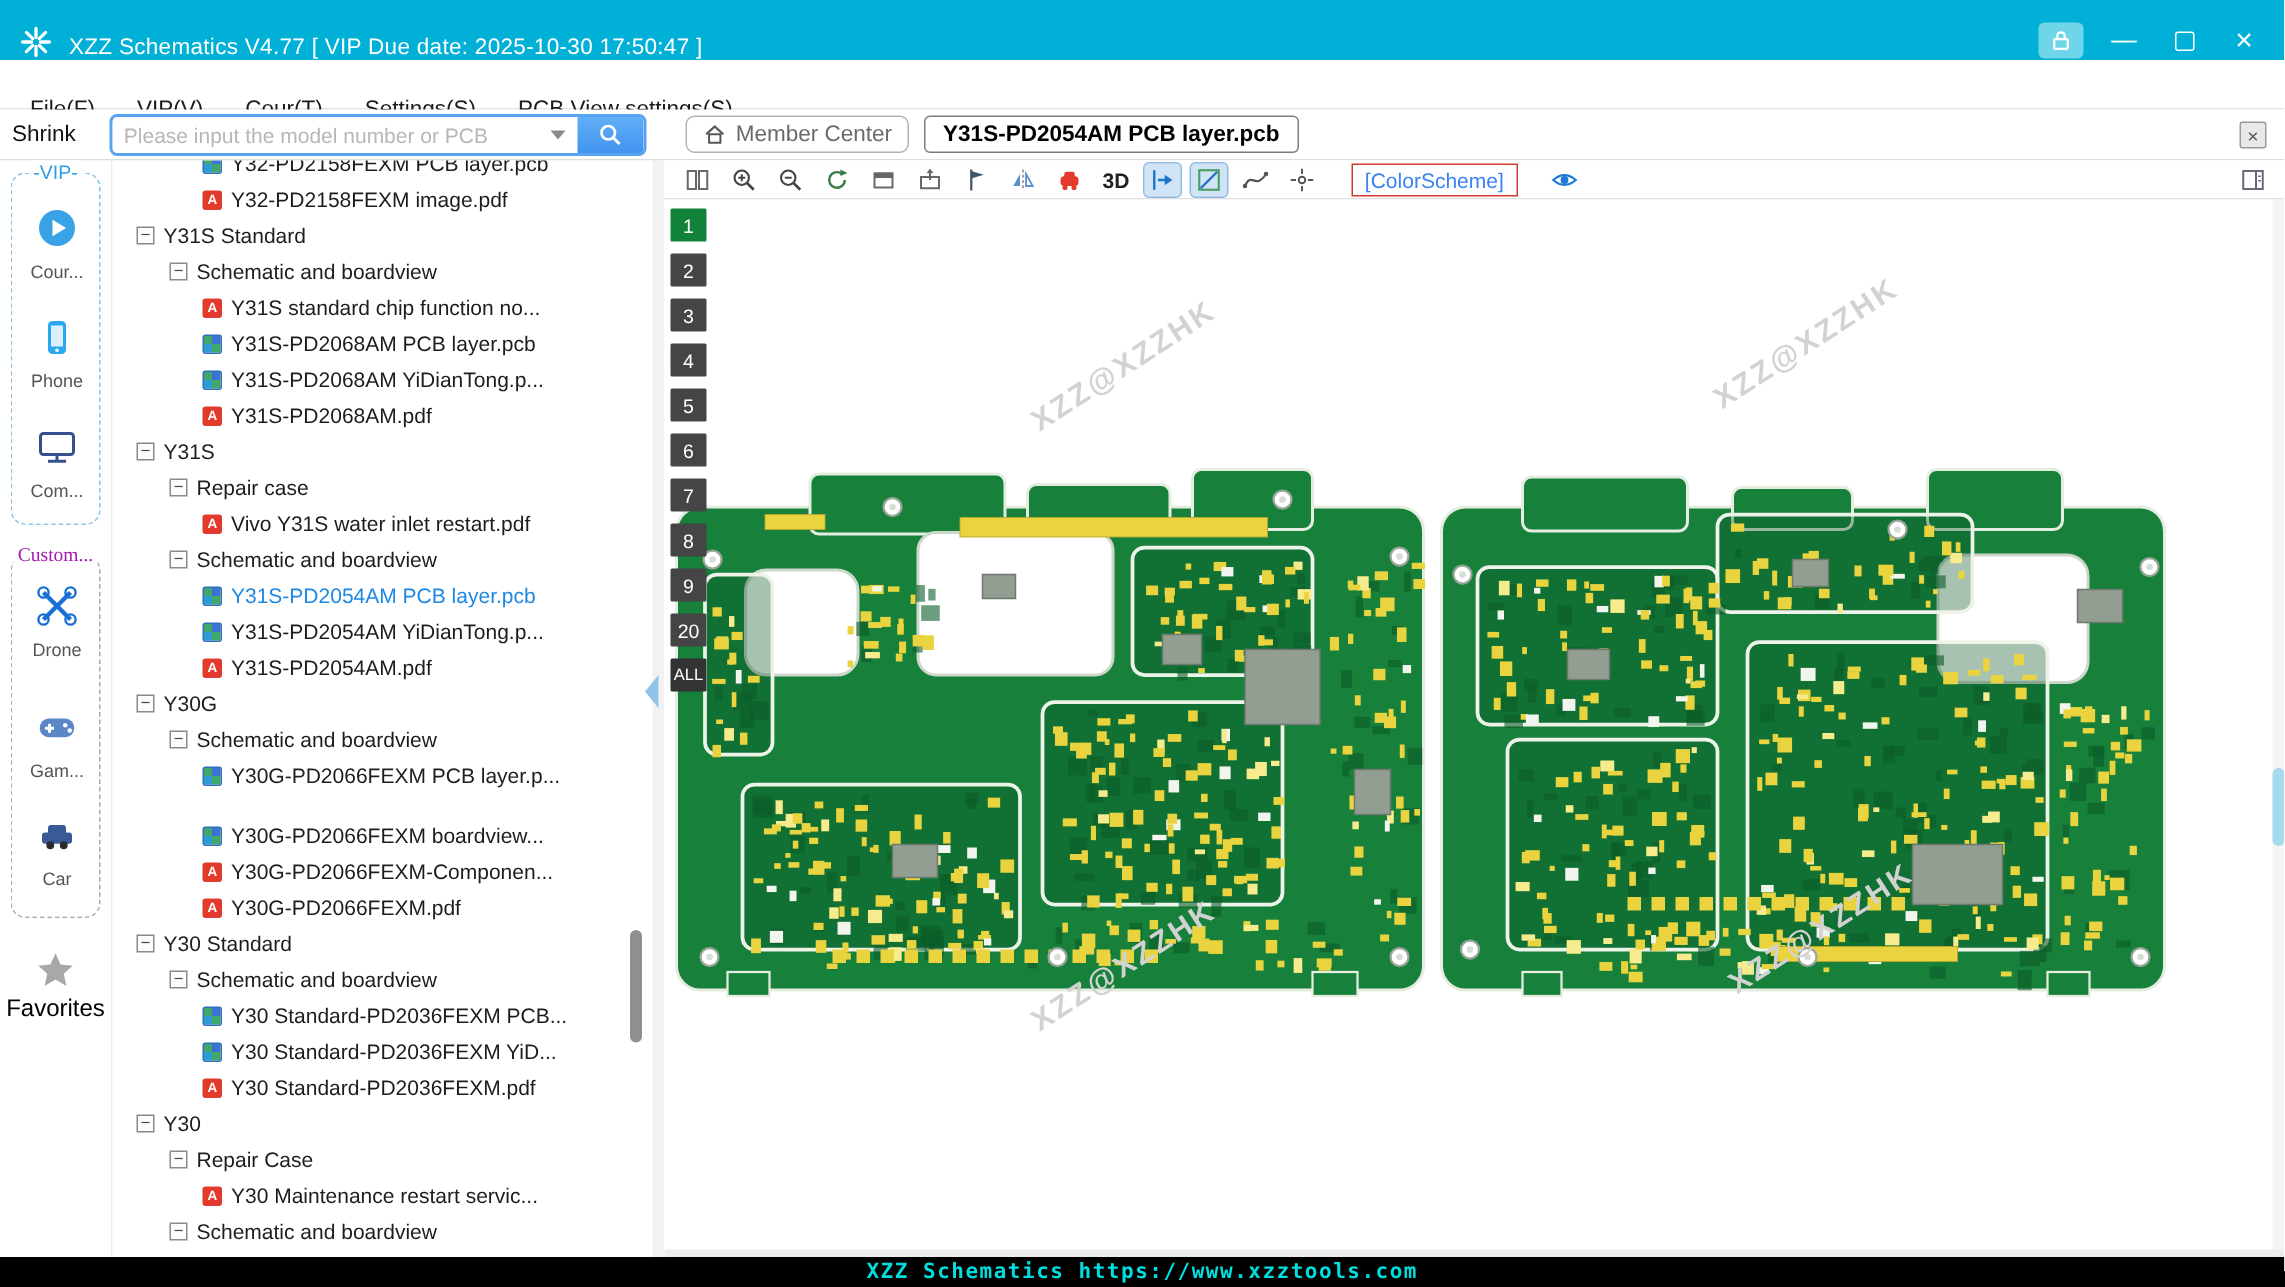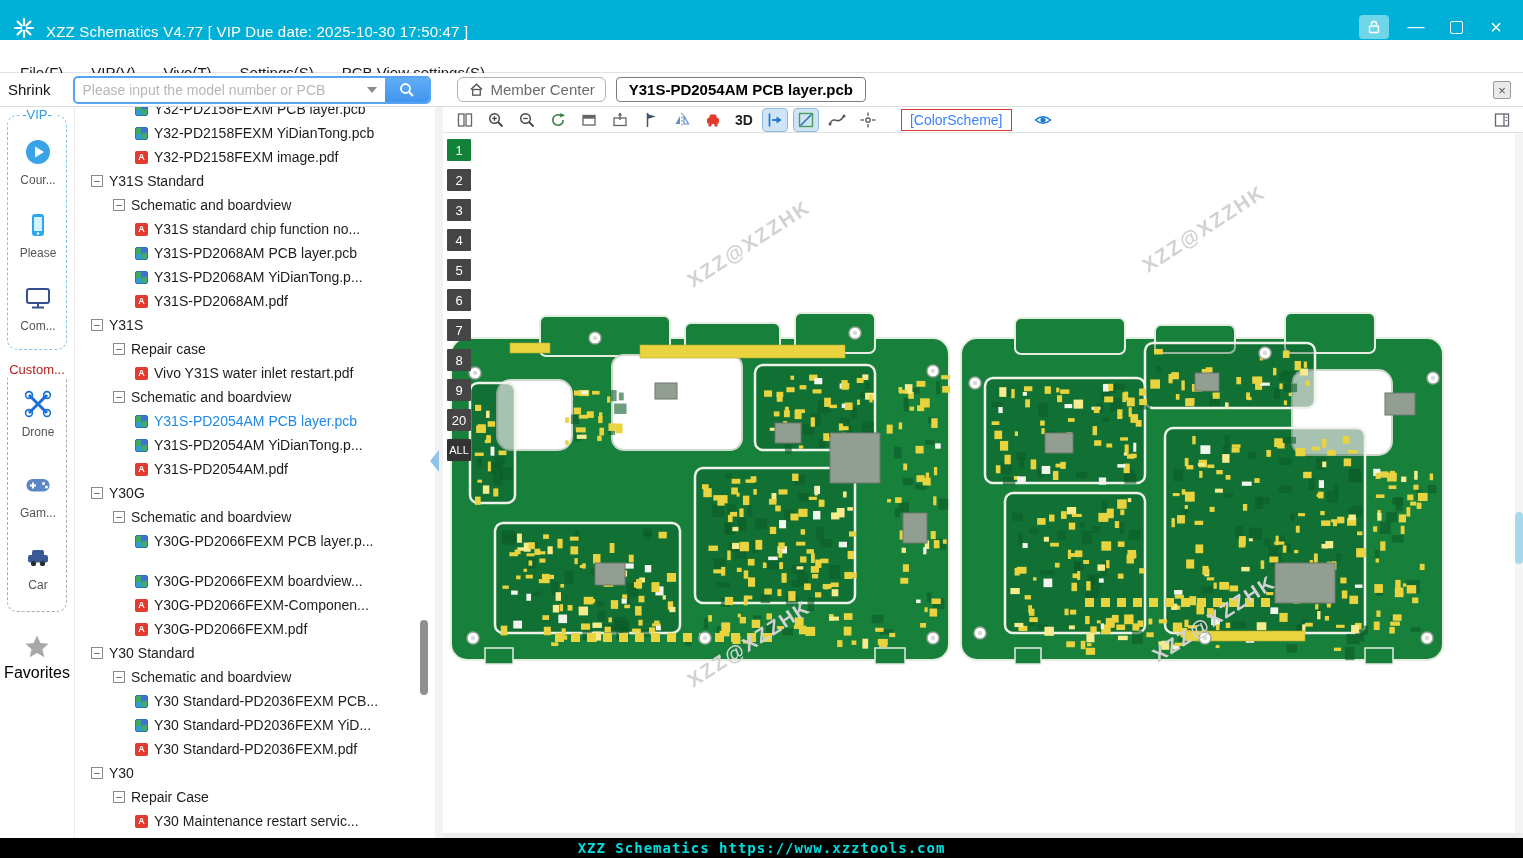--- a/index.html
+++ b/index.html
@@ -44,21 +44,21 @@
     border:1px solid #9a9a9a; border-radius:2px; display:flex; align-items:center; justify-content:center;
     font-size:13px; color:#555; }
 
   
   .sidebar { position:absolute; left:0; top:107px; width:75px; height:731px; background:#fff; border-right:1px solid #ececec; }
   .dashbox { position:absolute; left:7px; width:60px; border:1px dashed #85c1e8; border-radius:10px; }
   .dashbox.custom { border-color:#aaa; }
   .boxlabel { position:absolute; top:-9px; left:50%; transform:translateX(-50%); background:#fff;
     padding:0 3px; font-size:13px; white-space:nowrap; }
   .vip-label { color:#2e9fe0; }
-  .custom-label { color:#b91c1c; }
+  .custom-label { color:#a21caf;font-family:Liberation Serif, serif; }
   .side-item { position:absolute; left:0; width:60px; display:flex; flex-direction:column; align-items:center; gap:3px; }
   .side-item .lbl { font-size:12px; color:#555; white-space:nowrap; overflow:hidden; max-width:56px; }
   .fav-item { position:absolute; left:7px; width:60px; display:flex; flex-direction:column; align-items:center; gap:3px; }
 
   
   .treepanel { position:absolute; left:75px; top:107px; width:360px; height:731px; background:#fff; overflow:hidden; }
   .treelist { margin-top:-10px; }
   .trow { height:24px; display:flex; align-items:center; gap:6px; white-space:nowrap; overflow:hidden; }
   .tlabel { font-size:14px; color:#1d1d1d; }
   .trow.sel .tlabel { color:#1e88e5; }
@@ -135,21 +135,21 @@
       <div class="tb-btn">
           <span class="tb-max"></span>
         </div>
       <div class="tb-btn tb-close">×</div>
     </div>
   </div>
 
   <div class="menubar">
       <div class="menu-item">File(F)</div>
       <div class="menu-item">VIP(V)</div>
-      <div class="menu-item">Vivo(T)</div>
+      <div class="menu-item">Cour(T)</div>
       <div class="menu-item">Settings(S)</div>
       <div class="menu-item">PCB View settings(S)</div>
     </div>
 
   <div class="topbar">
     <div class="shrink">Shrink</div>
     <div class="searchbox">
       <input placeholder="Please input the model number or PCB" style="">
       <span class="chev"></span>
       <div class="searchbtn">
@@ -180,21 +180,21 @@
                 <polygon points="11,8.5 20,14 11,19.5" fill="#fff"></polygon>
               </svg></span>
             <span class="lbl">Cour...</span>
           </div>
           <div class="side-item" style="top: 95px;">
             <span><svg width="28" height="28" viewBox="0 0 28 28">
                 <rect x="8" y="3" width="12" height="22" rx="3" fill="#29a8f0"></rect>
                 <rect x="10" y="6" width="8" height="14" fill="#d9f1ff"></rect>
                 <circle cx="14" cy="22.5" r="1.2" fill="#fff"></circle>
               </svg></span>
-            <span class="lbl">Please</span>
+            <span class="lbl">Phone</span>
           </div>
           <div class="side-item" style="top: 168px;">
             <span><svg width="28" height="28" viewBox="0 0 28 28">
                 <rect x="3" y="5" width="22" height="14" rx="2" fill="none" stroke="#35508c" stroke-width="2"></rect>
                 <line x1="14" y1="19" x2="14" y2="23" stroke="#35508c" stroke-width="2"></line>
                 <line x1="8" y1="23.5" x2="20" y2="23.5" stroke="#35508c" stroke-width="2"></line>
               </svg></span>
             <span class="lbl">Com...</span>
           </div>
         </div>
@@ -240,24 +240,20 @@
         </svg>
       <span class="lbl">Favorites</span>
     </div>
   </div>
 
   <div class="treepanel">
     <div class="treelist">
         <div class="trow" style="padding-left: 60px;">
           <span class="pcb-ic"></span>
           <span class="tlabel">Y32-PD2158FEXM PCB layer.pcb</span>
-        </div>
-        <div class="trow" style="padding-left: 60px;">
-          <span class="pcb-ic"></span>
-          <span class="tlabel">Y32-PD2158FEXM YiDianTong.pcb</span>
         </div>
         <div class="trow" style="padding-left: 60px;">
           <span class="pdf-ic">A</span>
           <span class="tlabel">Y32-PD2158FEXM image.pdf</span>
         </div>
         <div class="trow" style="padding-left: 16px;">
           <span class="expander">−</span>
           <span class="tlabel">Y31S Standard</span>
         </div>
         <div class="trow" style="padding-left: 38px;">

